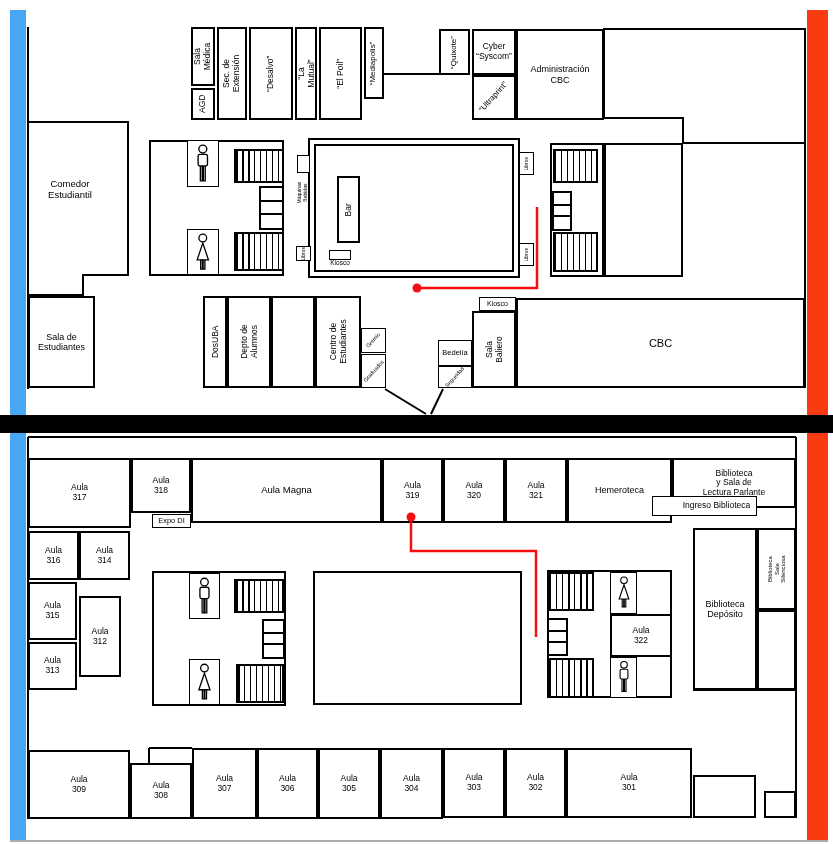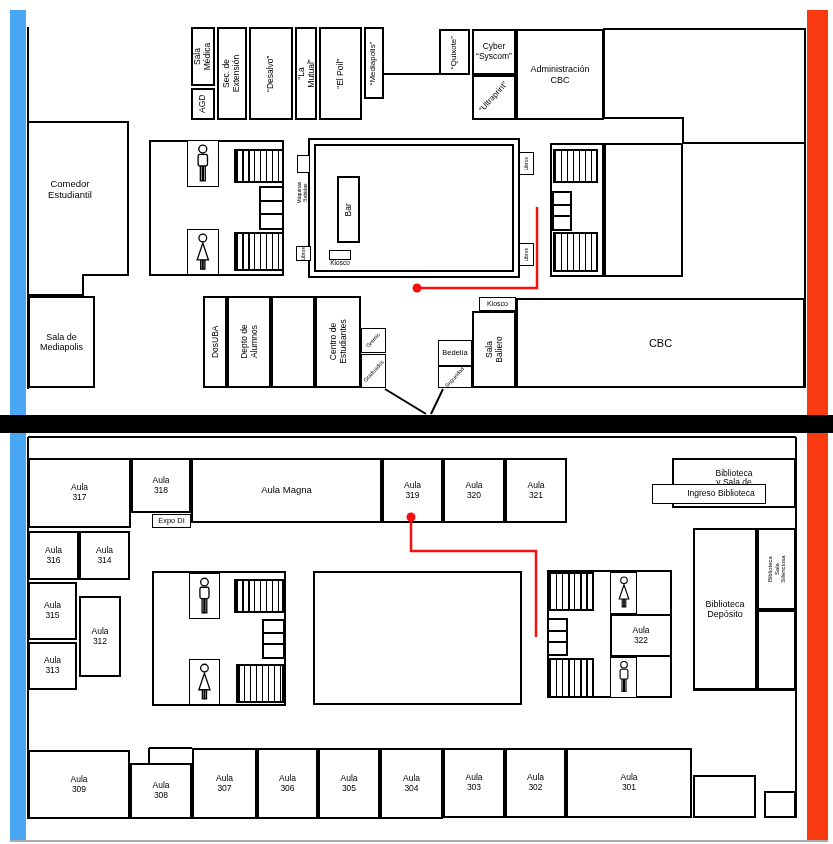--- a/index.html
+++ b/index.html
@@ -103,21 +103,21 @@
       <div class="room thin" style="left: 519px; top: 152px; width: 15px; height: 23px;">
         <span class="lbl" style="font-size: 5px; transform: rotate(-90deg);">Libros</span>
       </div>
       <div class="room thin" style="left: 519px; top: 243px; width: 15px; height: 23px;">
         <span class="lbl" style="font-size: 5px; transform: rotate(-90deg);">Libros</span>
       </div>
       <div class="room" style="left: 550px; top: 143px; width: 54px; height: 134px;"></div>
       <div class="room" style="left: 604px; top: 143px; width: 79px; height: 134px;"></div>
       <div class="room" style="left: 28px; top: 296px; width: 67px; height: 92px;">
         <span class="lbl" style="font-size: 9px;">Sala de
-Mediapolis</span>
+Estudiantes</span>
       </div>
       <div class="room" style="left: 203px; top: 296px; width: 24px; height: 92px;">
         <span class="lbl" style="font-size: 8.5px; transform: rotate(-90deg);">DosUBA</span>
       </div>
       <div class="room" style="left: 227px; top: 296px; width: 44px; height: 92px;">
         <span class="lbl" style="font-size: 8.5px; transform: rotate(-90deg);">Depto de
 Alumnos</span>
       </div>
       <div class="room" style="left: 271px; top: 296px; width: 44px; height: 92px;"></div>
       <div class="room" style="left: 315px; top: 296px; width: 46px; height: 92px;">
@@ -188,26 +188,29 @@
 319</span>
       </div>
       <div class="room" style="left: 443px; top: 458px; width: 62px; height: 65px;">
         <span class="lbl" style="font-size: 8.5px;">Aula
 320</span>
       </div>
       <div class="room" style="left: 505px; top: 458px; width: 62px; height: 65px;">
         <span class="lbl" style="font-size: 8.5px;">Aula
 321</span>
       </div>
+      <div class="room" style="left: 567px; top: 458px; width: 105px; height: 65px;">
+        <span class="lbl" style="font-size: 9px;">Hemeroteca</span>
+      </div>
       <div class="room" style="left: 672px; top: 458px; width: 124px; height: 50px;">
         <span class="lbl" style="font-size: 8.5px;">Biblioteca
 y Sala de
 Lectura Parlante</span>
       </div>
-      <div class="room thin" style="left: 652px; top: 484px; width: 114px; height: 20px; padding-left: 24px;">
+      <div class="room thin" style="left: 652px; top: 496px; width: 105px; height: 20px; padding-left: 24px;">
         <span class="lbl" style="font-size: 8.5px;">Ingreso Biblioteca</span>
       </div>
       <div class="room" style="left: 28px; top: 531px; width: 51px; height: 49px;">
         <span class="lbl" style="font-size: 8.5px;">Aula
 316</span>
       </div>
       <div class="room" style="left: 79px; top: 531px; width: 51px; height: 49px;">
         <span class="lbl" style="font-size: 8.5px;">Aula
 314</span>
       </div>

